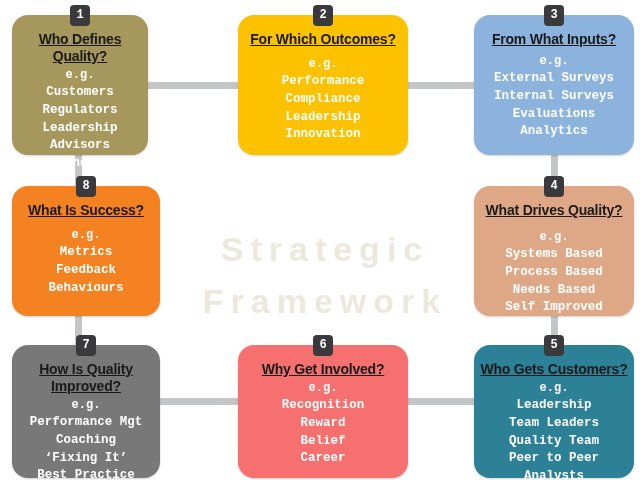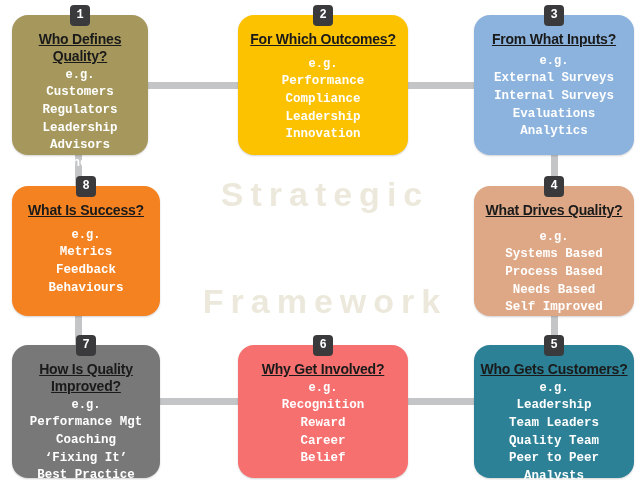--- a/index.html
+++ b/index.html
@@ -22,21 +22,21 @@
 
   
   .watermark {
     position: absolute;
     left: 160px;
     top: 168px;
     width: 330px;
     height: 160px;
     display: flex;
     flex-direction: column;
-    justify-content: space-between;
+    justify-content: flex-end;
     align-items: center;
     color: #ece9dc;
     font-weight: bold;
     font-size: 34px;
     letter-spacing: 7px;
     line-height: 1.55;
     text-align: center;
     z-index: 1;
     user-select: none;
   }
@@ -186,22 +186,22 @@
     </div>
   </div>
 
   <div class="box" style="left:238px; top:345px; width:170px; height:133px; background:#f5706e;">
     <div class="badge">6</div>
     <div class="box-title">Why Get Involved?</div>
     <div class="box-eg">e.g.</div>
     <div class="box-items">
       <div>Recognition</div>
       <div>Reward</div>
+      <div>Belief</div>
       <div>Career</div>
-      <div>Belief</div>
     </div>
   </div>
 
   <div class="box" style="left:12px; top:345px; width:148px; height:133px; background:#787878;">
     <div class="badge">7</div>
     <div class="box-title" style="padding:0 18px;">How Is Quality Improved?</div>
     <div class="box-eg">e.g.</div>
     <div class="box-items">
       <div>Performance Mgt</div>
       <div>Coaching</div>

